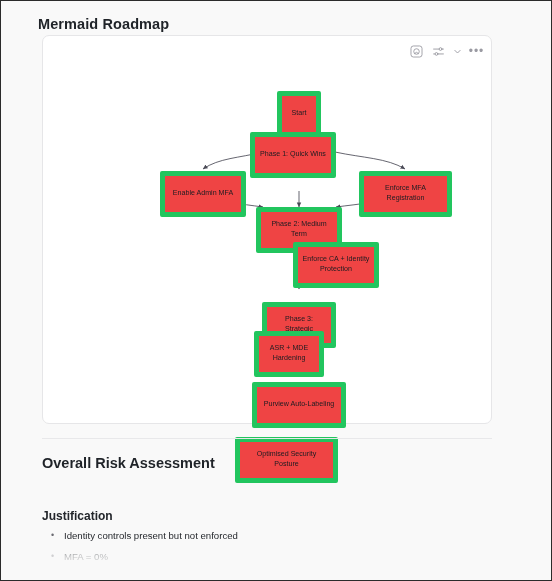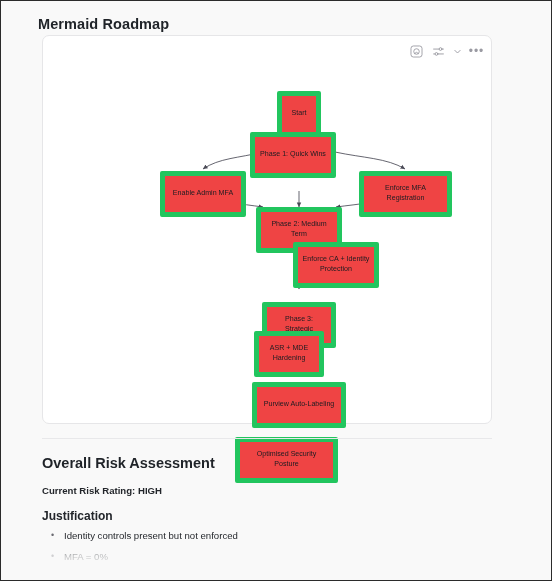--- a/index.html
+++ b/index.html
@@ -250,21 +250,20 @@
         <div class="node" style="left:192px; top:351px; width:103px; height:22px;margin-top:28px;">
           <span>Optimised Security Posture</span>
         </div>
       </div>
     </div>
 
     <div class="divider"></div>
 
     <div class="section-title">Overall Risk Assessment</div>
 
-    <div class="risk-line">Current Risk Rating: HIGH</div>
 
     <div class="just-line">Justification</div>
 
     <ul class="bullets">
       <li>Identity controls present but not enforced</li>
       <li>MFA = 0%</li>
       <li>Admin exposure extremely high</li>
     </ul>
 
     <div class="fade"></div>

